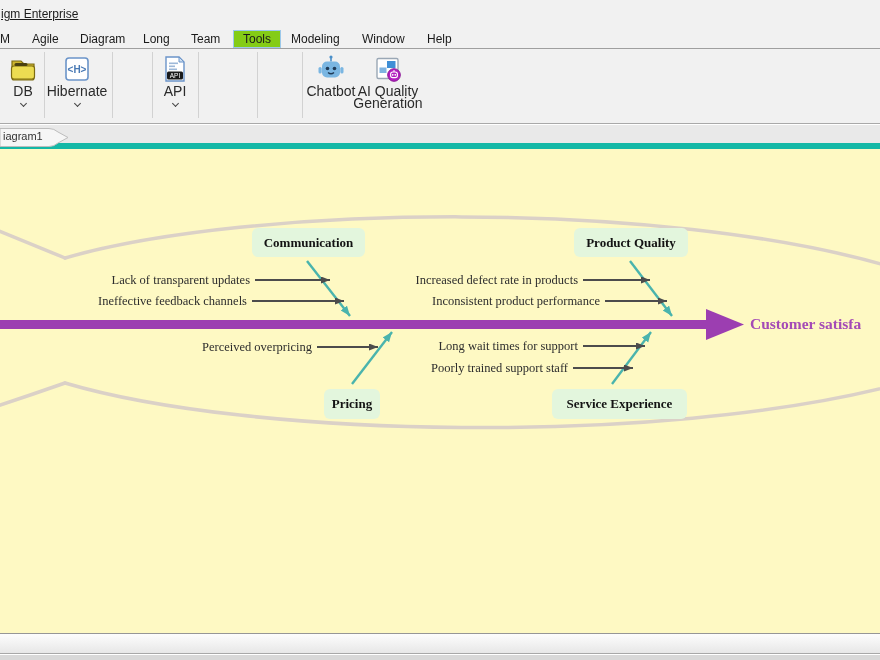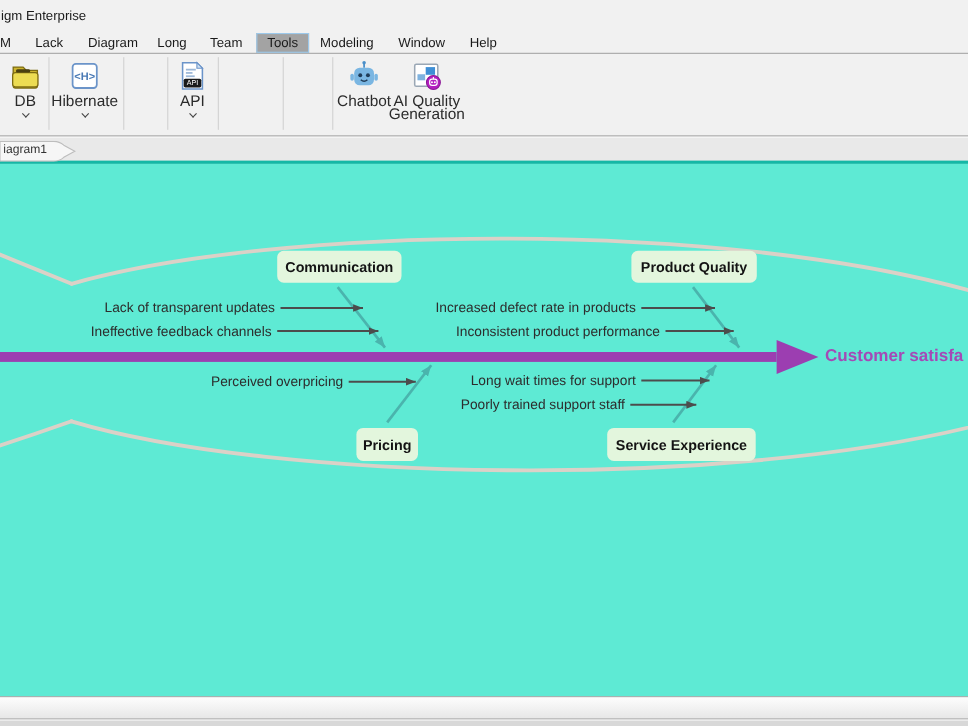--- a/index.html
+++ b/index.html
@@ -9,40 +9,40 @@
     --category-bg:#e3f6dd;
     --fish-outline:#dbd1c7;
     --effect-text:#a44ab6;
   }
   *{margin:0;padding:0;box-sizing:border-box;}
   html,body{width:880px;height:660px;overflow:hidden;}
   body{font-family:"Liberation Sans", sans-serif;background:#fff;position:relative;}
 
   
   .titlebar{position:absolute;left:0;top:0;width:880px;height:30px;background:#f1f1f1;}
-  .title-text{position:absolute;left:1px;top:7px;font-size:12px;color:#1b1b1b;white-space:nowrap;}
+  .title-text{position:absolute;left:1px;top:7px;font-size:12px;color:#1b1b1b;white-space:nowrap;text-decoration:underline;}
   .menubar{position:absolute;left:0;top:30px;width:880px;height:19px;background:#f1f1f1;border-bottom:1px solid #9f9f9f;}
   .menu-item{position:absolute;top:2px;height:16px;line-height:15px;font-size:12px;color:#1a1a1a;white-space:nowrap;cursor:default;}
-  .menu-active{position:absolute;left:233px;top:0px;width:48px;height:18px;background:#a3a3a3;border:1px solid #9cc8ea;text-align:center;line-height:16px;font-size:12px;color:#1a1a1a;}
+  .menu-active{position:absolute;left:233px;top:0px;width:48px;height:18px;background:#84cc16;border:1px solid #9cc8ea;text-align:center;line-height:16px;font-size:12px;color:#1a1a1a;}
 
   
   .toolbar{position:absolute;left:0;top:49px;width:880px;height:75px;background:#f1f1f1;border-bottom:1px solid #a9a9a9;}
   .tbtn{position:absolute;top:3px;height:69px;display:flex;flex-direction:column;align-items:center;cursor:default;}
   .tbtn .iconbox{height:33px;display:flex;align-items:center;justify-content:center;}
   .tlabel{font-size:14px;color:#2b2b2b;line-height:12px;text-align:center;white-space:nowrap;}
   .chev{width:5px;height:5px;border-right:1.4px solid #444;border-bottom:1.4px solid #444;transform:rotate(45deg);margin-top:4px;}
   .tsep{position:absolute;top:3px;height:66px;width:1px;background:#d2d2d2;}
 
   
-  .tabbar{position:absolute;left:0;top:125px;width:880px;height:24px;background:#e9e9e9;border-bottom:3px solid #14b8a6;}
+  .tabbar{position:absolute;left:0;top:125px;width:880px;height:24px;background:#e9e9e9;border-bottom:6px solid #14b8a6;}
   .tab-svg{position:absolute;left:0;top:3px;}
   .tab-label{position:absolute;left:3px;top:5px;font-size:11px;color:#333;white-space:nowrap;}
 
   
-  .canvas{position:absolute;left:0;top:149px;width:880px;height:484px;background:#5eead4;}
+  .canvas{position:absolute;left:0;top:149px;width:880px;height:484px;background:#fef9c3;font-family:Liberation Serif, serif;}
   .fishbone-svg{position:absolute;left:0;top:0;}
   .outline{stroke:var(--fish-outline);stroke-width:3.5;fill:none;stroke-linecap:round;}
   .spine-bar{fill:var(--spine);}
   .spine-head{fill:var(--spine);}
   .bone{stroke:var(--bone);stroke-width:2.4;fill:none;}
   .bone-head{fill:var(--bone);}
   .cause-line{stroke:var(--cause-arrow);stroke-width:1.8;fill:none;}
   .cause-head{fill:var(--cause-arrow);}
   .cat-box{position:absolute;background:var(--category-bg);border-radius:6px;display:flex;align-items:center;justify-content:center;font-size:13px;font-weight:bold;color:#131313;cursor:default;}
   .cause{position:absolute;font-size:12.5px;line-height:18px;color:#2d2d2d;white-space:nowrap;cursor:default;}
@@ -57,21 +57,21 @@
 </style>
 </head>
 <body>
 
 <div class="titlebar">
   <div class="title-text">igm Enterprise</div>
 </div>
 
 <div class="menubar">
   <div class="menu-item" style="left:0px">M</div>
-  <div class="menu-item" style="left:32px">Lack</div>
+  <div class="menu-item" style="left:32px">Agile</div>
   <div class="menu-item" style="left:80px">Diagram</div>
   <div class="menu-item" style="left:143px">Long</div>
   <div class="menu-item" style="left:191px">Team</div>
   <div class="menu-active">Tools</div>
   <div class="menu-item" style="left:291px">Modeling</div>
   <div class="menu-item" style="left:362px">Window</div>
   <div class="menu-item" style="left:427px">Help</div>
 </div>
 
 <div class="toolbar">

